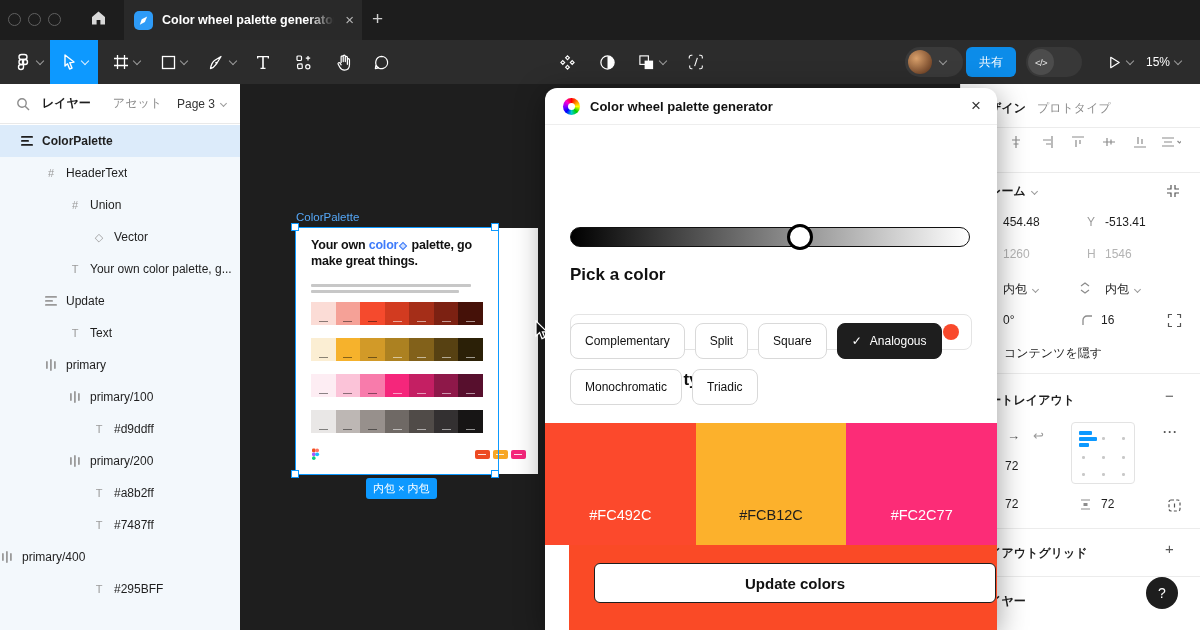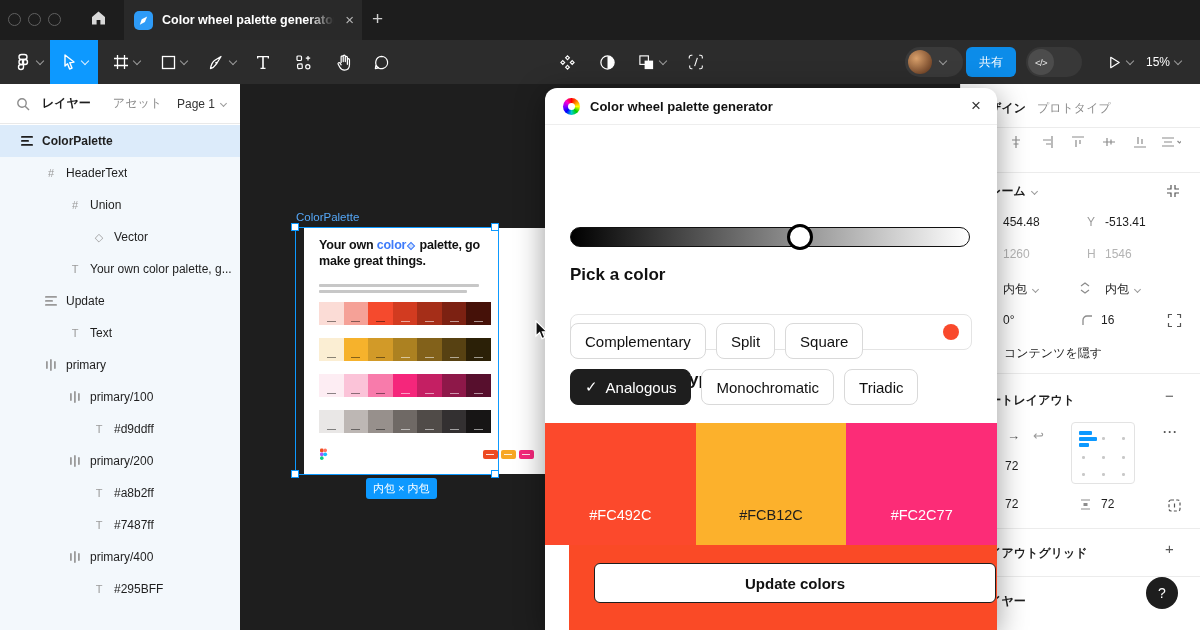--- a/index.html
+++ b/index.html
@@ -58,21 +58,21 @@
   .layer-row { height:32px; display:flex; align-items:center; font-size:12px; color:#1e1e1e; }
   .layer-row.selected { background:#dcebfa; font-weight:700; }
   .licon { width:14px; display:inline-flex; justify-content:center; color:#9a9a9a; font-size:11px;
     margin-right:8px; flex:0 0 auto; }
   .layer-row.selected .licon { color:#1e1e1e; }
   .lname { white-space:nowrap; overflow:hidden; }
 
   
   .canvas { position:absolute; left:240px; top:84px; width:720px; height:546px; background:#1e1e1e; }
   .frame-label { position:absolute; left:56px; top:127px; color:#55a7f7; font-size:11.5px; }
-  .frame { position:absolute; left:64px; top:144px; width:242px; height:246px; background:#fff; }
+  .frame { position:absolute; left:56px; top:144px; width:242px; height:246px; background:#fff; }
   .sel-border { position:absolute; left:55px; top:143px; width:204px; height:248px;
     border:1.5px solid #0d99ff; pointer-events:none; }
   .handle { position:absolute; width:8px; height:8px; background:#fff; border:1.5px solid #0d99ff; }
   .card-head { position:absolute; left:15px; top:9px; width:176px; font-size:12.5px; font-weight:700;
     color:#111; line-height:16px; letter-spacing:-0.2px; }
   .hl-blue { color:#3e7bfa; }
   .hl-diamond { display:inline-block; width:6px; height:6px; border:1.2px solid #3e7bfa;
     background:#cfe0ff; transform:rotate(45deg); margin:0 2px; }
   .para-bar { position:absolute; left:15px; height:2.5px; background:#c7c7c7; border-radius:1px; }
   .design-rows { position:absolute; left:15px; top:74px; width:172px; }
@@ -119,21 +119,21 @@
   .p-handle { position:absolute; top:-4px; width:26px; height:26px; margin-left:-13px; background:#fff;
     border:3px solid #000; border-radius:50%; }
   .p-h2 { position:absolute; left:25px; font-size:17px; font-weight:700; color:#111; }
   .p-input { position:absolute; left:25px; top:226px; width:402px; height:36px;
     border:1px solid #e4e4e4; border-radius:8px; display:flex; align-items:center; padding:0 14px;
     font-size:15px; color:#111; }
   .p-dot { position:absolute; right:12px; width:16px; height:16px; border-radius:50%; }
   .p-types { position:absolute; left:25px; top:235px; width:404px; display:flex; flex-wrap:wrap;
     gap:10px; }
   .p-type { height:36px; border:1px solid #d9d9d9; border-radius:8px; background:#fff; color:#111;
-    font-size:15px; font-family:inherit; padding:0 14px; display:flex; align-items:center; gap:8px; }
+    font-size:12px; font-family:inherit; padding:0 14px; display:flex; align-items:center; gap:8px; }
   .p-type.sel { background:#1e1e1e; color:#fff; border-color:#1e1e1e; }
   .p-swatches { position:absolute; left:0; top:335px; width:452px; height:122px; display:flex; }
   .p-sw { flex:1; position:relative; }
   .p-sw span { position:absolute; left:0; right:0; bottom:22px; text-align:center; font-size:14.5px;
     font-weight:400; }
   .p-bottom { position:absolute; left:0; top:457px; width:452px; height:85px; }
   .p-update { position:absolute; left:25px; top:18px; width:402px; height:40px; background:#fff;
     border:1.5px solid #1e1e1e; border-radius:6px; font-size:15px; font-weight:600; color:#111;
     font-family:inherit; }
 
@@ -312,21 +312,21 @@
     <div class="lb-head">
       <span class="search-ic">
         <svg width="14" height="14" viewBox="0 0 14 14" fill="none" stroke="#8c8c8c" stroke-width="1.4">
           <circle cx="6" cy="6" r="4.2"></circle>
             <path d="M9.2 9.2 13 13"></path>
           </svg>
       </span>
       <span class="lb-tab-layers">レイヤー</span>
       <span class="lb-tab-assets">アセット</span>
       <span class="lb-page">
-        <span>Page 1</span>
+        <span>Page 3</span>
           <span class="chev-g"></span>
       </span>
     </div>
     <div class="layer-list" id="layer-list">
         <div class="layer-row selected" style="padding-left: 20px;">
           <span class="licon">
             <svg width="12" height="10" viewBox="0 0 12 10">
               <g fill="currentColor">
                 <rect x="0" y="0" width="12" height="1.8" rx="0.9"></rect>
                 <rect x="0" y="4" width="8" height="1.8" rx="0.9"></rect>
@@ -409,21 +409,21 @@
           <span class="lname">primary/200</span>
         </div>
         <div class="layer-row" style="padding-left: 92px;">
           <span class="licon">T</span>
           <span class="lname">#a8b2ff</span>
         </div>
         <div class="layer-row" style="padding-left: 92px;">
           <span class="licon">T</span>
           <span class="lname">#7487ff</span>
         </div>
-        <div class="layer-row" style="padding-left: 68px;">
+        <div class="layer-row" style="">
           <span class="licon">
             <svg width="10" height="12" viewBox="0 0 10 12">
               <g fill="currentColor">
                 <rect x="0" y="2" width="1.8" height="8" rx="0.9"></rect>
                 <rect x="4" y="0" width="1.8" height="12" rx="0.9"></rect>
                 <rect x="8" y="2" width="1.8" height="8" rx="0.9"></rect>
               </g>
             </svg>
           </span>
           <span class="lname">primary/400</span>

